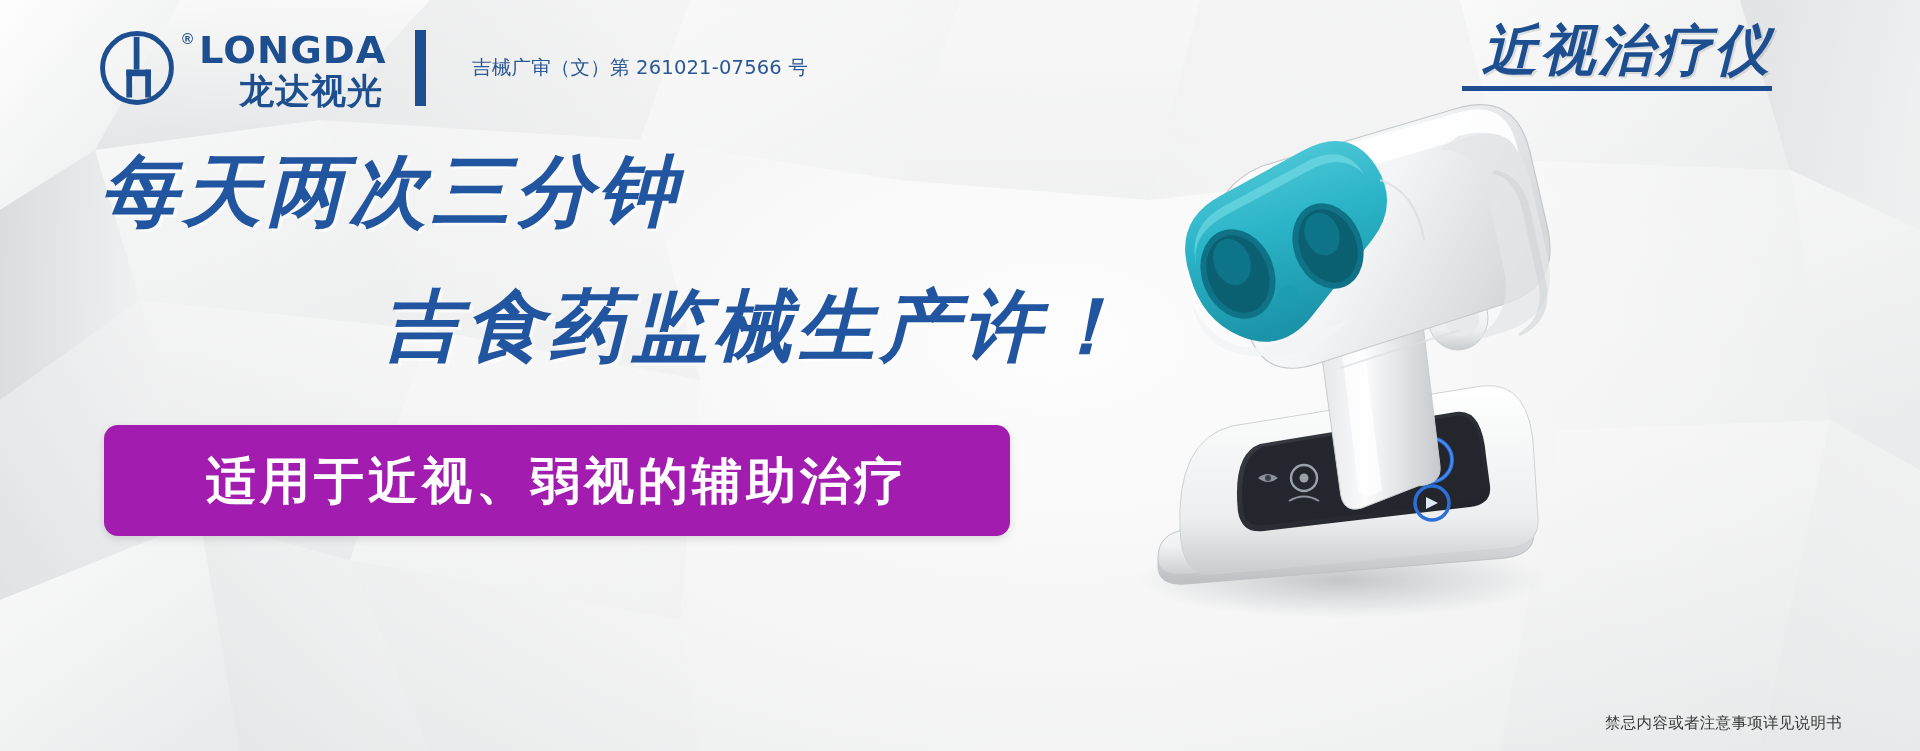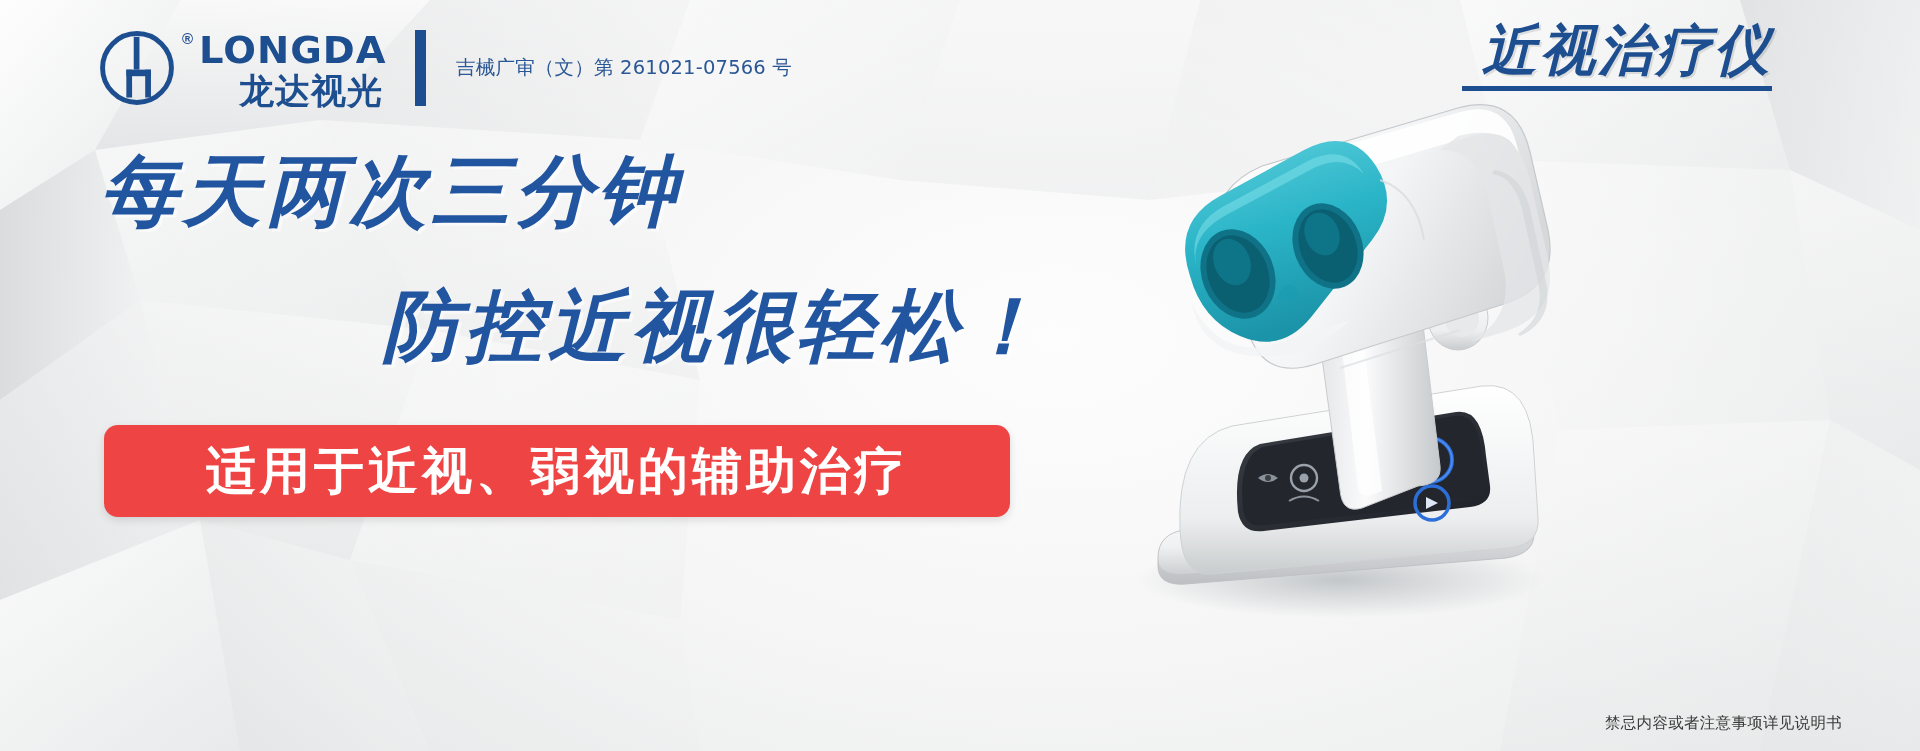--- a/index.html
+++ b/index.html
@@ -83,20 +83,21 @@
     margin-left: 32px;
     margin-right: 30px;
     align-self: center;
   }
 
   .reg-lines {
     display: flex;
     flex-direction: column;
     justify-content: center;
     gap: 2px;
+    margin-left: 16px;
   }
   .reg-line {
     font-family: "DejaVu Sans", "Liberation Sans", sans-serif;
     font-size: 19.5px;
     color: #2a5795;
     line-height: 1.42;
     white-space: nowrap;
     letter-spacing: 0.2px;
   }
 
@@ -154,22 +155,22 @@
     white-space: nowrap;
     text-shadow: 3px 3px 0 rgba(255,255,255,0.55);
   }
 
   
   .cta-box {
     position: absolute;
     left: 104px;
     top: 425px;
     width: 906px;
-    height: 92px;
-    background: #ef4444;
+    height: 111px;
+    background: #a21caf;
     border-radius: 14px;
     display: flex;
     align-items: center;
     justify-content: center;
     box-shadow: 0 3px 8px rgba(0,0,0,0.12);
   }
   .cta-text {
     font-family: "DejaVu Sans", "Liberation Sans", sans-serif;
     font-size: 50px;
     font-weight: bold;
@@ -278,21 +279,21 @@
       <div class="reg-line">吉械广审（文）第 261021-07566 号</div>
     </div>
   </div>
 
   <div class="product-title-wrap">
     <div class="product-title">近视治疗仪</div>
     <div class="product-title-rule"></div>
   </div>
 
   <div class="headline1">每天两次三分钟</div>
-  <div class="headline2">防控近视很轻松！</div>
+  <div class="headline2">吉食药监械生产许！</div>
 
   <div class="cta-box">
     <span class="cta-text">适用于近视、弱视的辅助治疗</span>
   </div>
 
   <div class="product-stage">
     <svg class="product-svg" viewBox="0 0 620 600">
       <defs>
         <linearGradient id="body-g" x1="0" y1="0" x2="1" y2="0.4">
           <stop offset="0%" stop-color="#ffffff"></stop>

